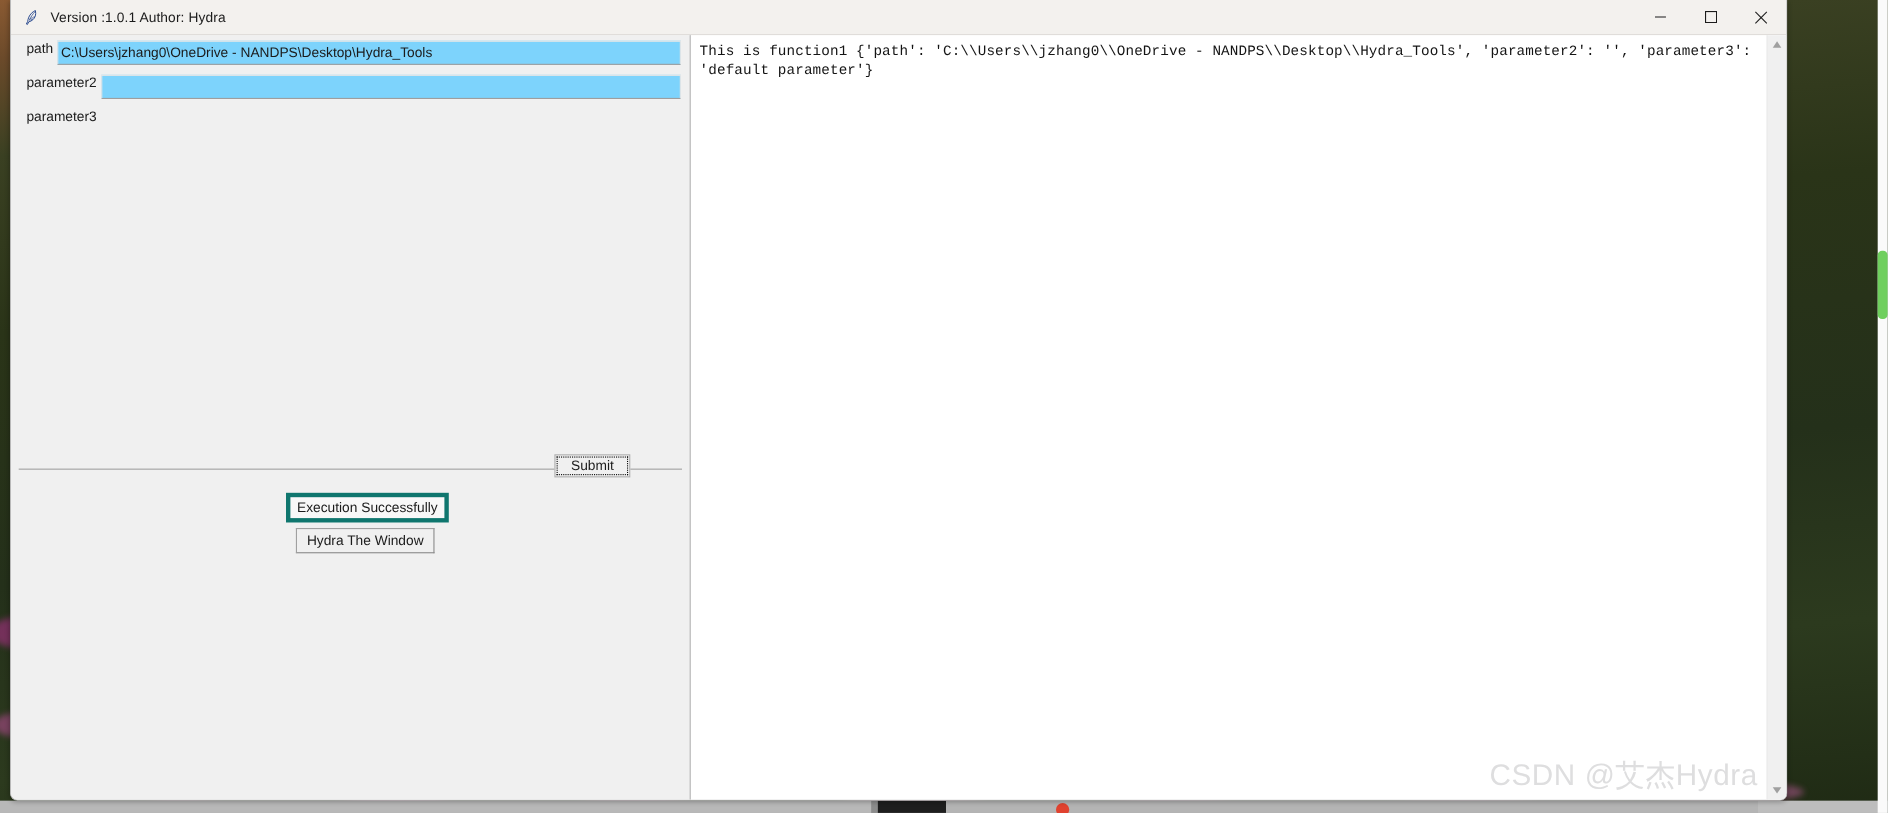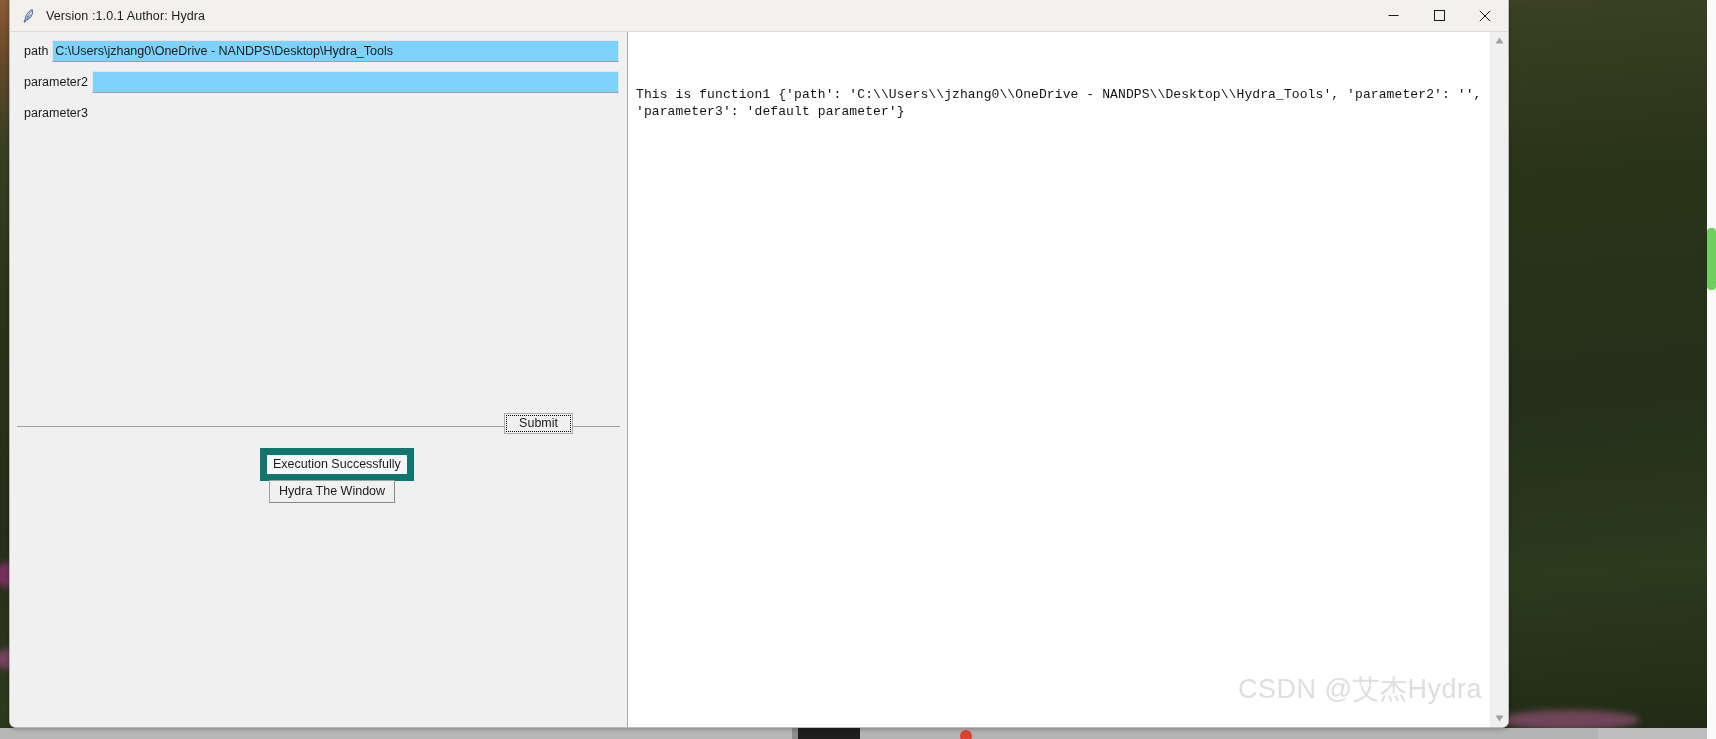--- a/index.html
+++ b/index.html
@@ -36,21 +36,21 @@
     display: flex;
     align-items: stretch;
   }
   .tb-seg { height: 100%; }
 
   
   #app-window {
     position: absolute;
     left: 9px;
     top: 0px;
-    width: 1500px;
+    width: 1616px;
     height: 728px;
     background: #f0f0f0;
     border: 1px solid #b9b9b9;
     border-top: none;
     box-sizing: border-box;
     box-shadow: 0 1px 5px rgba(0,0,0,0.28);
     display: flex;
     flex-direction: column;
     border-radius: 0 0 7px 7px;
     overflow: hidden;
@@ -115,21 +115,20 @@
   }
   #form-area {
     height: 394px;
     min-height: 394px;
     position: relative;
     padding-top: 5px;
     box-sizing: border-box;
   }
   .form-row {
     display: flex;
-    align-items: center;
     height: 28px;
     padding-left: 14px;
     padding-right: 8px;
     margin-bottom: 3px;
   }
   .field-label {
     font-size: 12.5px;
     color: #1b1b1b;
     white-space: nowrap;
     flex: 0 0 auto;
@@ -184,21 +183,21 @@
 
   #status-area {
     flex: 1 1 auto;
     position: relative;
   }
   #status-label {
     position: absolute;
     left: 250px;
     top: 21px;
     background: #f8f8f8;
-    border: 7px solid #0f766e;
+    border: 4px solid #0f766e;
     font-size: 12.5px;
     color: #1b1b1b;
     padding: 2px 6px;
     white-space: nowrap;
     line-height: 15px;
   }
   #quit-button {
     position: absolute;
     left: 259px;
     top: 53px;
@@ -228,21 +227,20 @@
     padding: 6px 4px 4px 8px;
     font-family: "Liberation Mono", monospace;
     font-size: 13px;
     line-height: 17px;
     color: #141414;
     white-space: pre-wrap;
     word-break: break-word;
     overflow: hidden;
     min-width: 0;
     letter-spacing: 0.1px;
-    margin-top: 48px;
   }
   #output-scrollbar {
     width: 17px;
     min-width: 17px;
     background: #f0f0f0;
     border-left: 1px solid #eaeaea;
     display: flex;
     flex-direction: column;
     align-items: center;
   }
@@ -252,21 +250,21 @@
     display: flex;
     align-items: center;
     justify-content: center;
   }
   .sb-arrow.bottom { margin-top: auto; }
 
   
   #watermark {
     position: absolute;
     right: 26px;
-    bottom: 20px;
+    bottom: 4px;
     font-family: "Liberation Sans", sans-serif;
     font-size: 27px;
     color: #dededf;
     white-space: nowrap;
     user-select: none;
     letter-spacing: 0.5px;
   }
 
   
   #page-scroll-marker {

